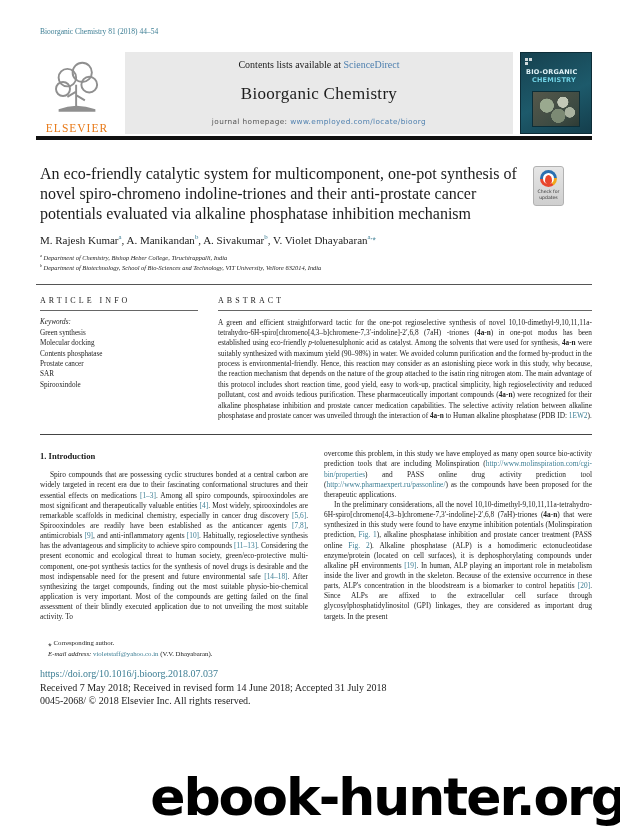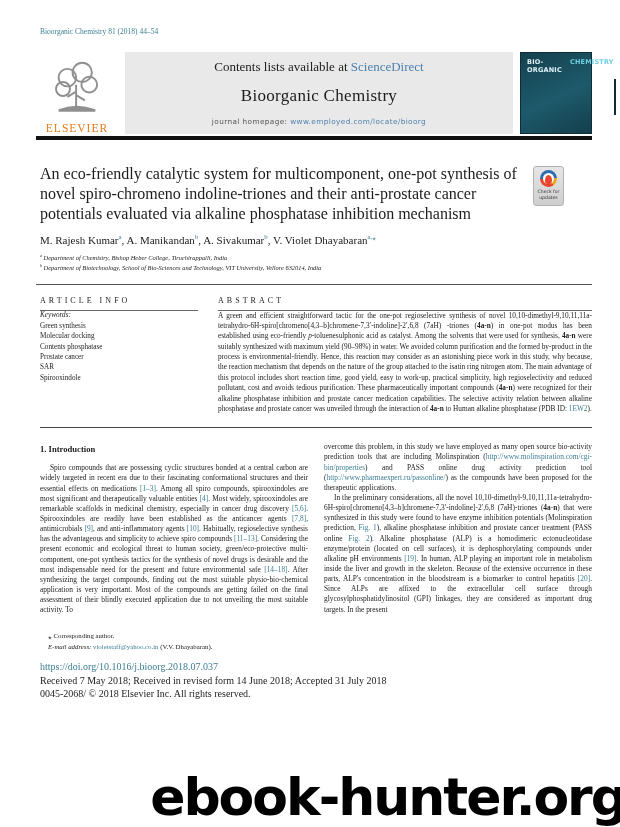--- a/index.html
+++ b/index.html
@@ -14,25 +14,25 @@
 
   
   .citation{margin:27px 28px 0 40px;text-align:left;font-size:7.5px;color:#3d7e94;}
 
   
   .header{display:flex;margin:16px 28px 0 36px;align-items:stretch;height:82px;}
   .logo-col{width:82px;display:flex;flex-direction:column;align-items:center;justify-content:flex-end;}
   .logo-col svg{width:56px;height:56px;}
   .elsevier-word{font-size:11.5px;letter-spacing:1px;color:#e87917;font-family:"Liberation Serif",serif;margin-top:1px;}
   .band{flex:1;background:#e9e9e9;margin:0 7px;display:flex;flex-direction:column;align-items:center;justify-content:space-between;padding:7px 4px 8px;}
-  .contents-line{font-size:13px;}
+  .contents-line{font-size:10px;}
   .journal-title{font-size:17px;letter-spacing:.3px;}
   .homepage-line{font-family:"DejaVu Sans",sans-serif;font-size:7.3px;color:#555;letter-spacing:.4px;}
   .cover{width:72px;background:linear-gradient(155deg,#16414f 0%,#1d5a6b 55%,#143e4c 100%);
-         border:1px solid #0d2d38;display:flex;flex-direction:row;align-items:center;padding:5px 3px 4px;box-sizing:border-box;}
+         border:1px solid #0d2d38;display:flex;flex-direction:column;align-items:center;padding:5px 3px 4px;box-sizing:border-box;}
   .cover-t1{font-family:"DejaVu Sans",sans-serif;font-weight:bold;font-size:6.5px;color:#dff2f7;letter-spacing:.2px;align-self:flex-start;margin-left:2px;}
   .cover-t2{font-family:"DejaVu Sans",sans-serif;font-weight:bold;font-size:6.5px;color:#6fd0e3;letter-spacing:.2px;align-self:flex-start;margin-left:8px;}
   .cover-img{width:46px;height:34px;margin-top:7px;border:1px solid #0c2e38;
              background:
                radial-gradient(circle at 30% 40%, #9aa98f 0 18%, transparent 19%),
                radial-gradient(circle at 65% 30%, #c3c9b8 0 14%, transparent 15%),
                radial-gradient(circle at 55% 70%, #7c8a74 0 20%, transparent 21%),
                radial-gradient(circle at 80% 60%, #aab3a0 0 12%, transparent 13%),
                linear-gradient(140deg,#55584b,#3c4a42 70%,#2e3b35);}
   .cover-mark{align-self:flex-start;width:8px;height:8px;margin:0 0 2px 1px;background:
@@ -55,21 +55,21 @@
 
   .authors{margin:10px 28px 0 40px;font-size:11px;}
   .affils{margin:7px 28px 0 40px;font-size:6.4px;font-style:italic;line-height:1.5;}
 
   .rule{border:none;border-top:1px solid #555;margin:11px 28px 0 36px;}
 
   
   .info-section{display:flex;margin:0 28px 0 40px;padding:11px 0 13px;border-bottom:1px solid #444;}
   .info-left{width:158px;flex:none;}
   .info-right{flex:1;margin-left:20px;}
-  .sec-head{font-size:8px;letter-spacing:.38em;font-weight:normal;padding-bottom:5px;border-bottom:1px solid #666;}
+  .sec-head{font-size:8px;letter-spacing:.38em;font-weight:normal;padding-bottom:5px;border-bottom:1px solid #666;margin-bottom:7px;}
   .kw-label{font-size:7.2px;font-style:italic;margin-bottom:2px;}
   .kw{font-size:7.2px;line-height:1.45;}
   .abstract-body{font-size:7.3px;line-height:1.42;text-align:justify;}
 
   
   .body-section{display:flex;margin:14px 28px 0 40px;}
   .col{width:50%;box-sizing:border-box;}
   .col-left{padding-right:8px;}
   .col-right{padding-left:8px;}
   .intro-head{font-size:8.6px;font-weight:bold;margin:2px 0 9px;}

